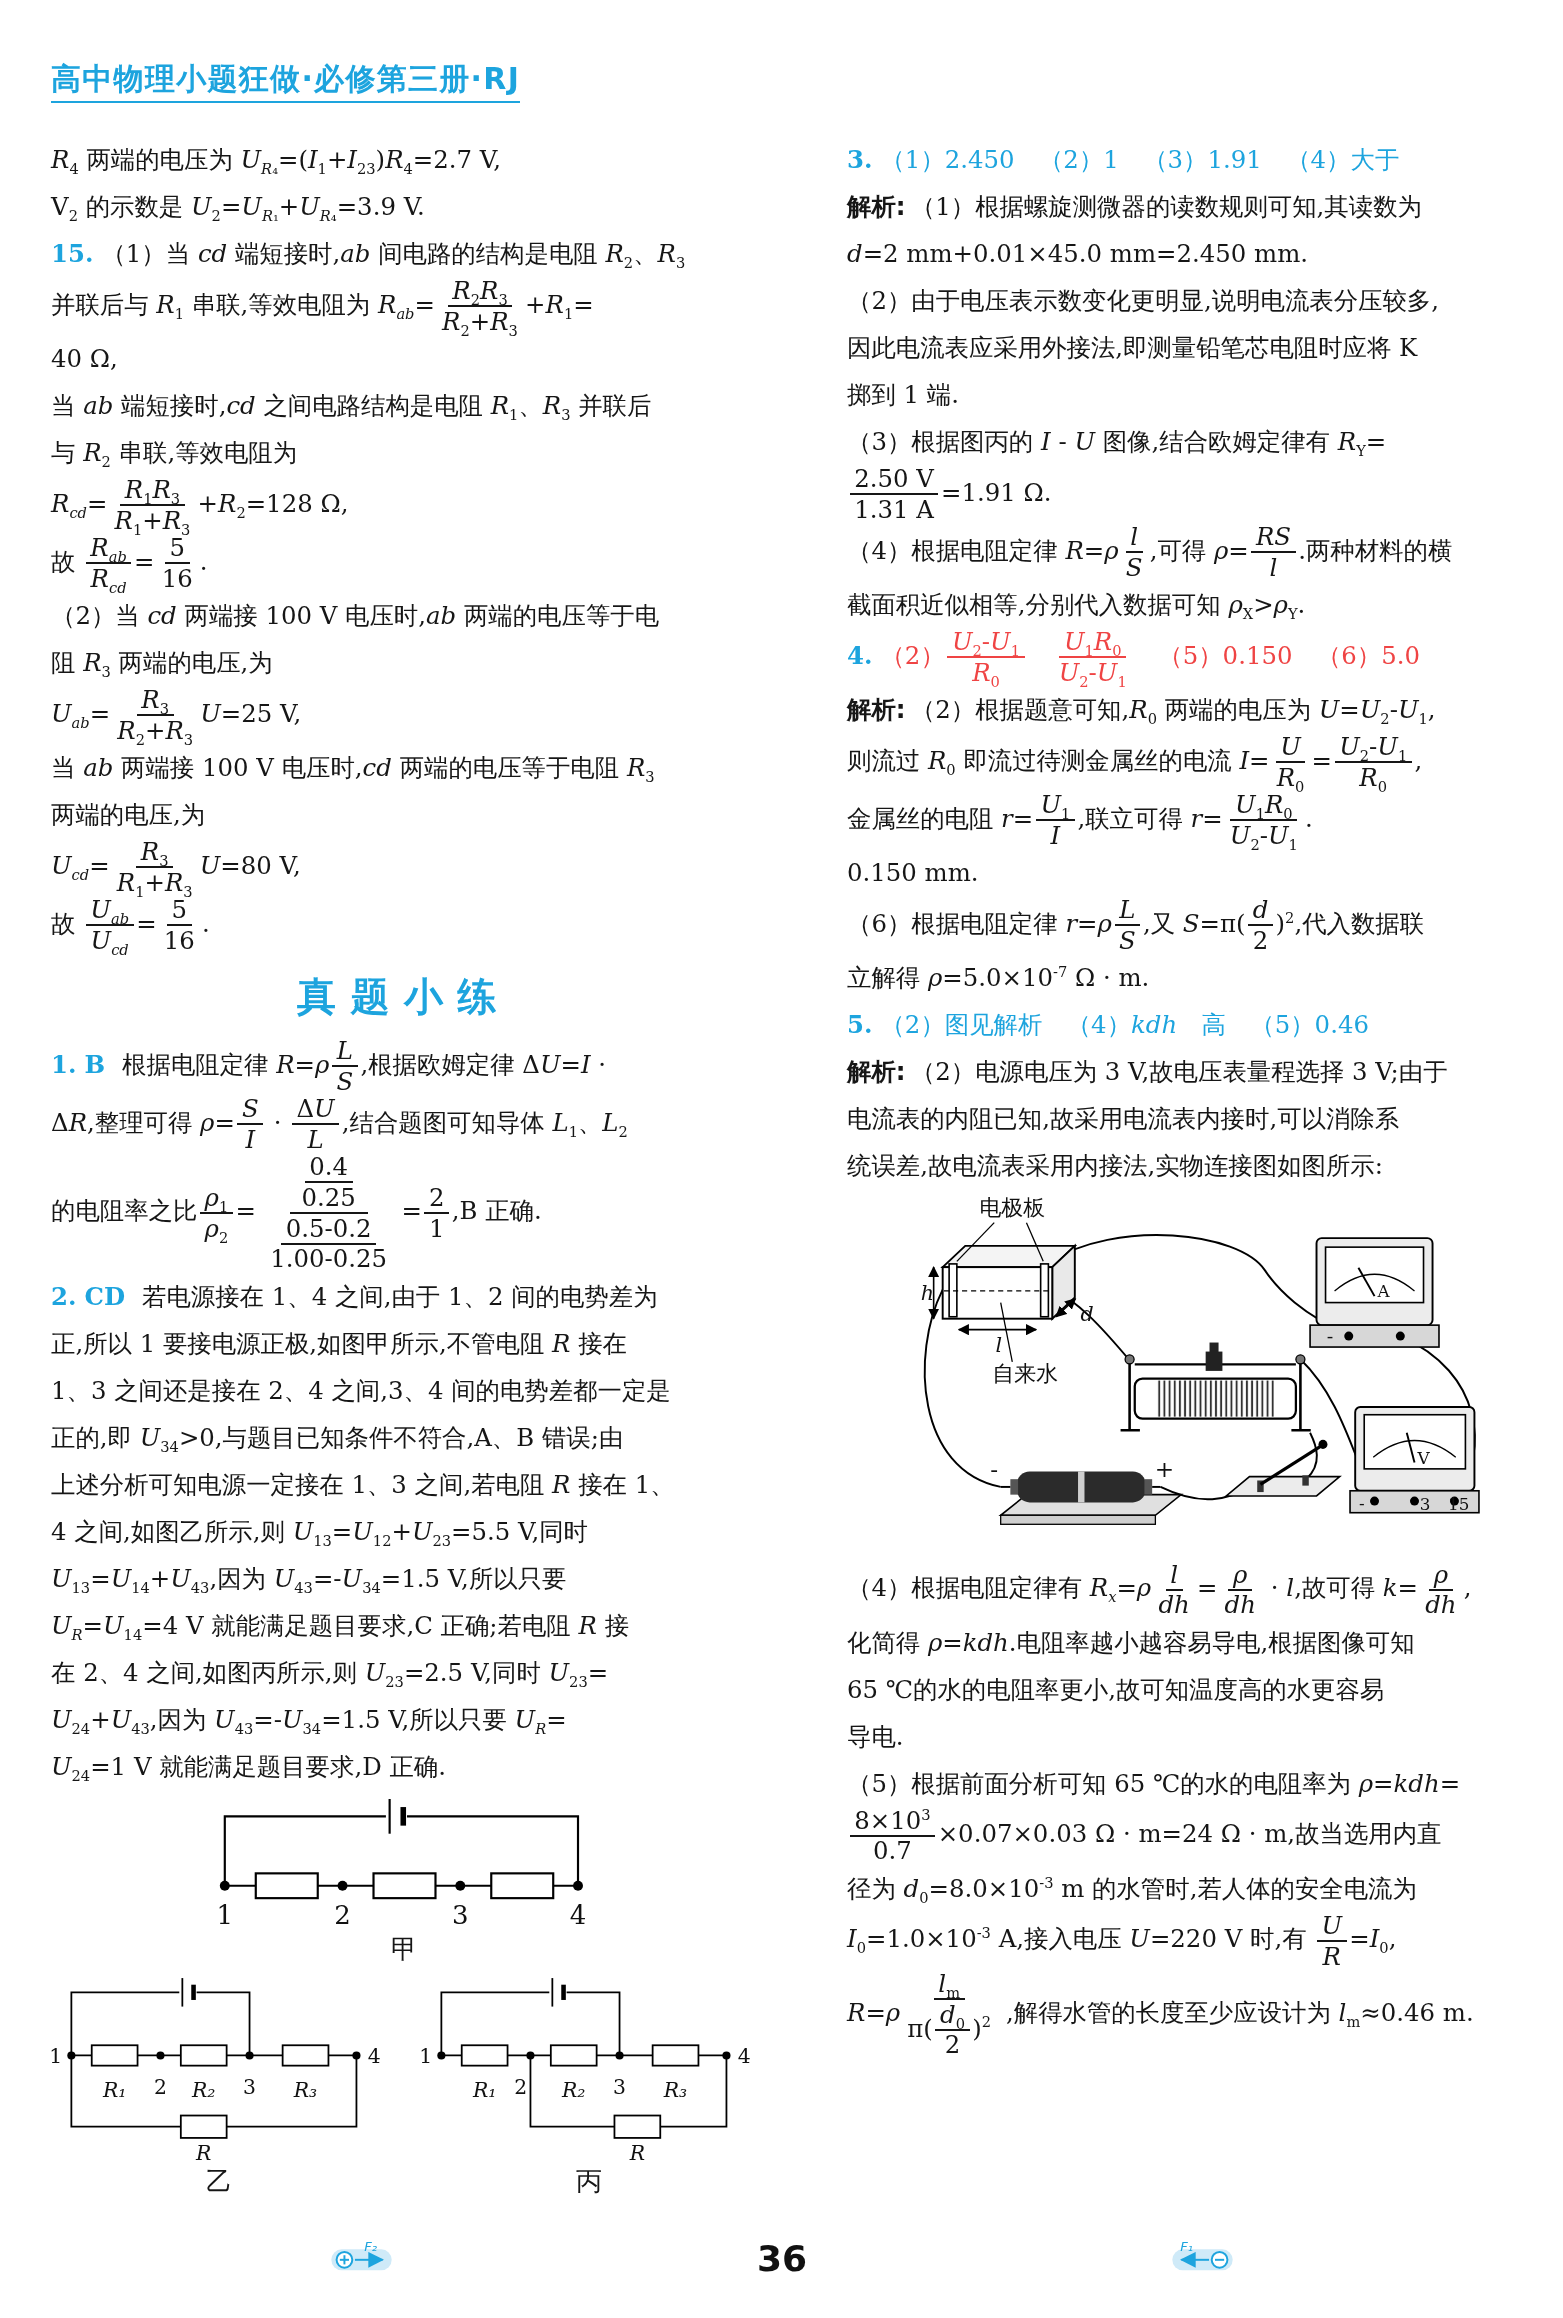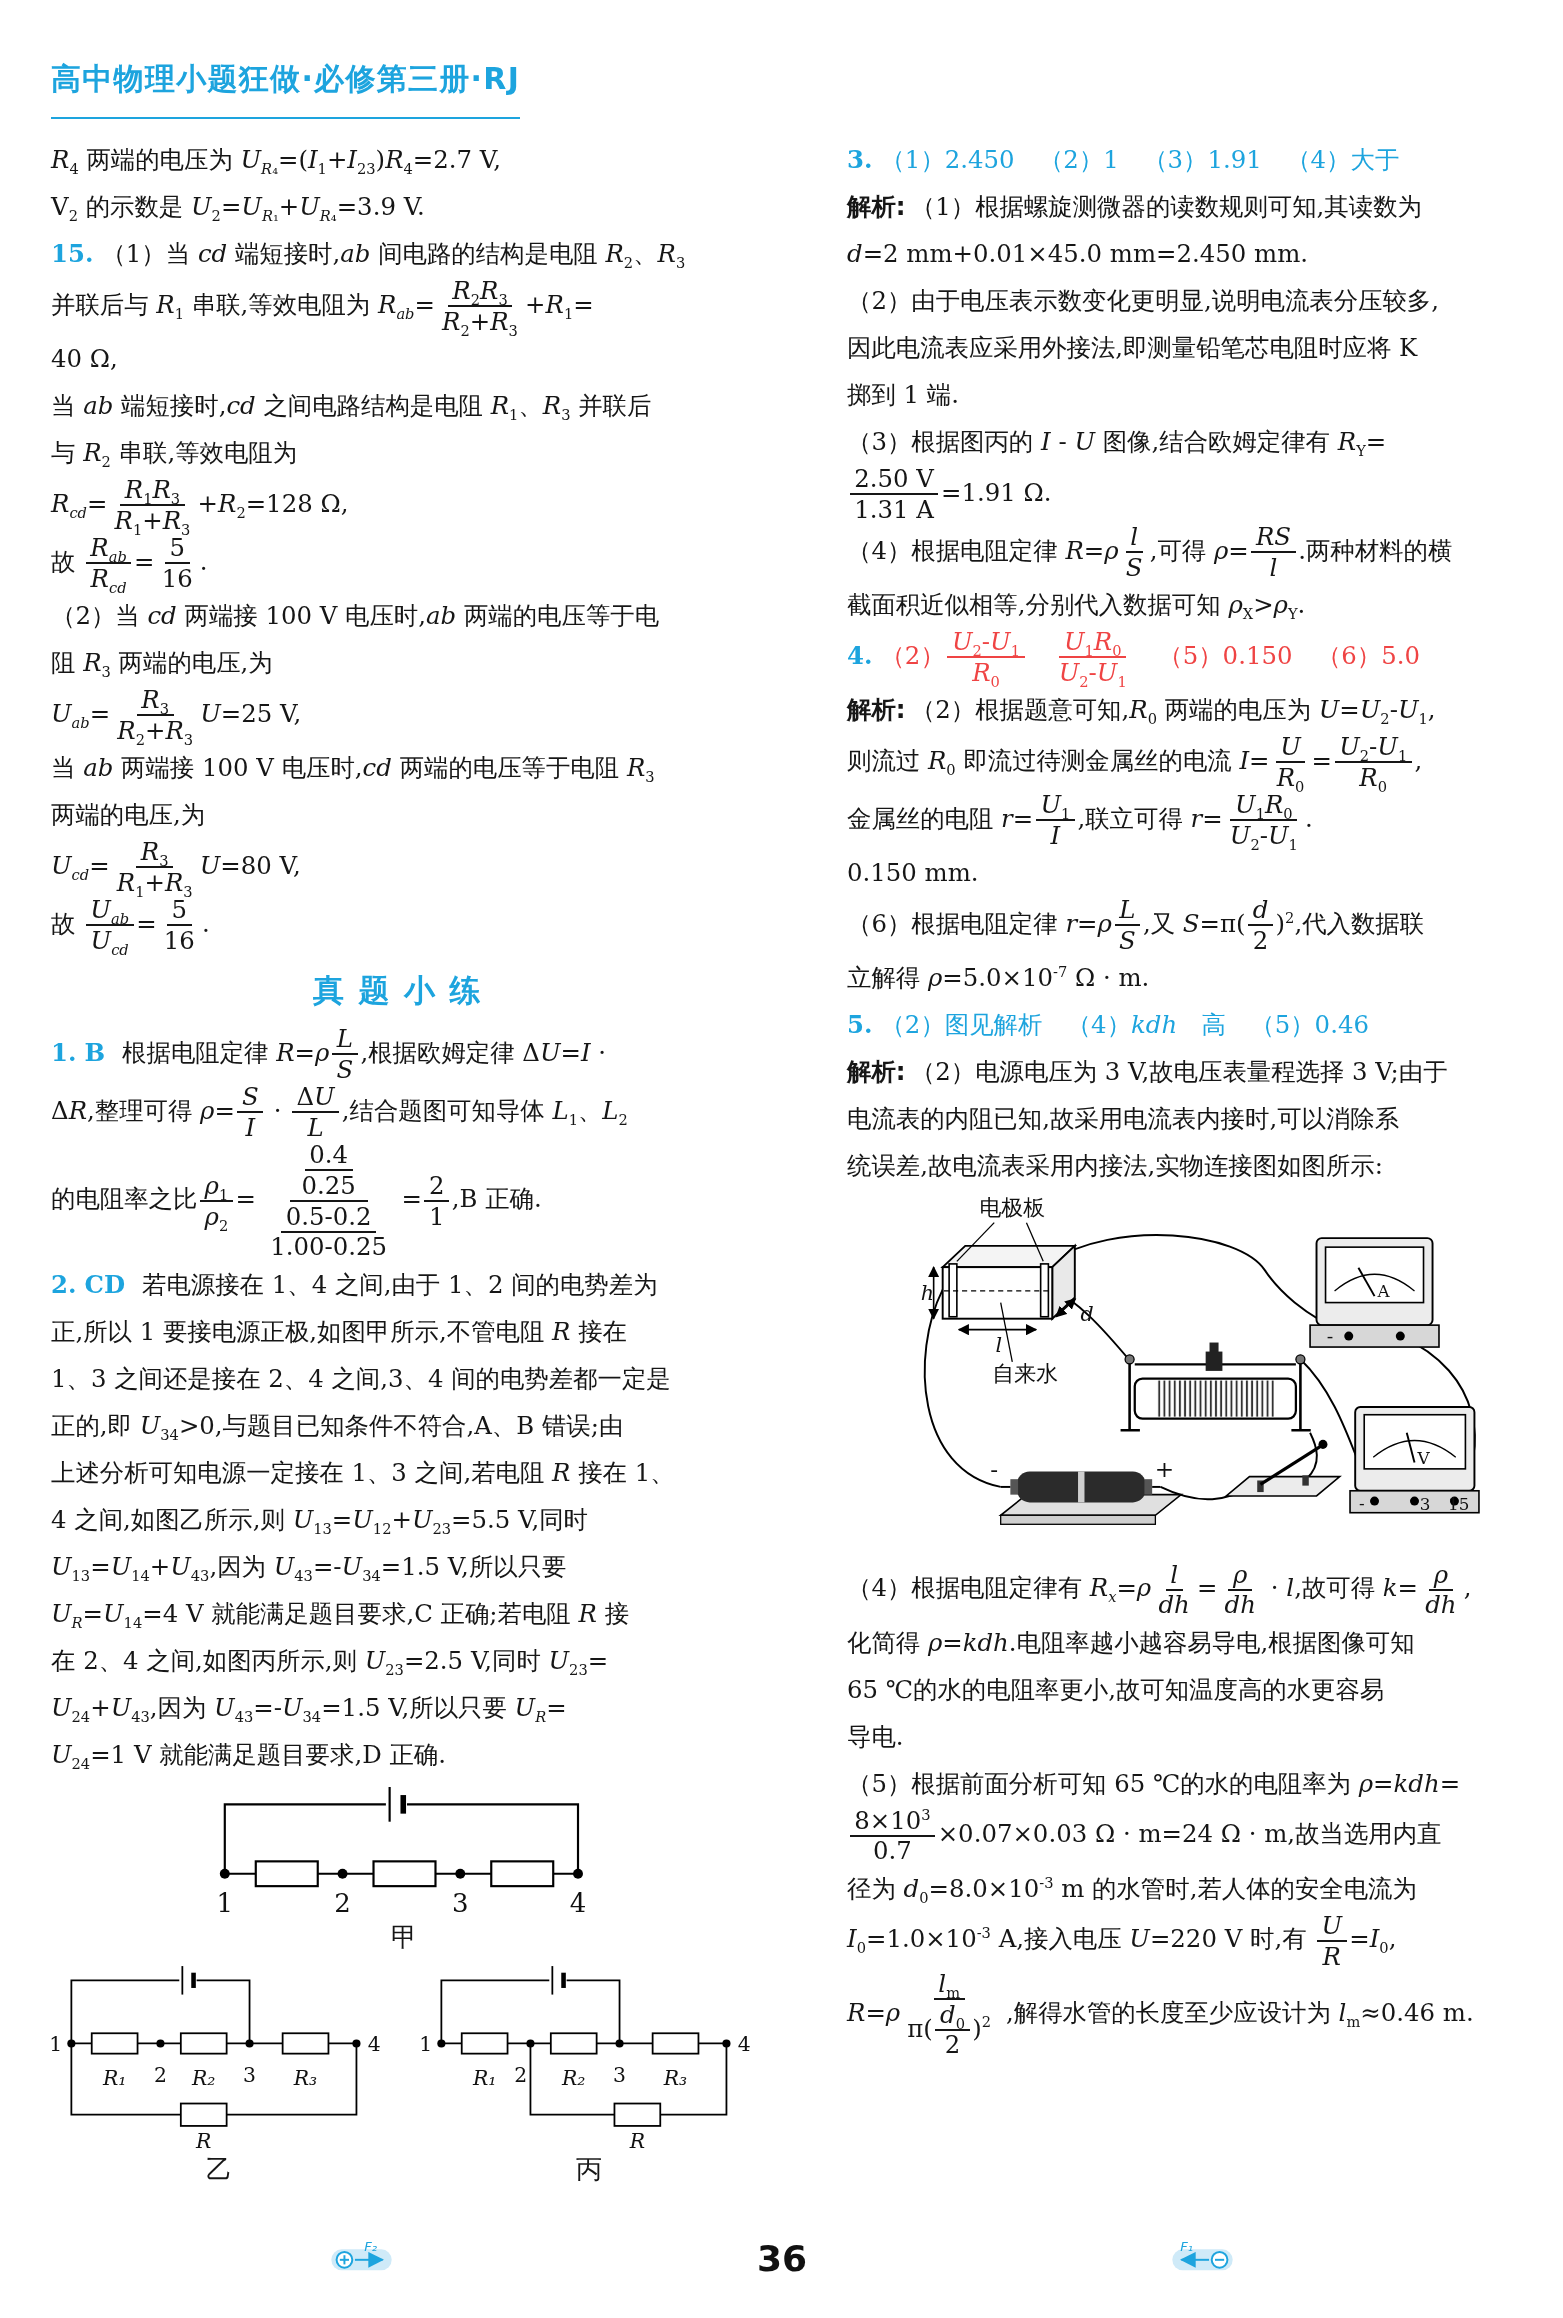--- a/index.html
+++ b/index.html
@@ -1,35 +1,35 @@
 <!DOCTYPE html>
 <html style="font-size:10.5px"><head>
 <meta charset="utf-8">
 <style>
   :root{ }
   html,body{margin:0;padding:0;background:#888;}
   .page{position:relative;width:1564px;height:2319px;background:#ffffff;overflow:hidden;
         color:#161616;font-family:"DejaVu Serif","Liberation Serif",serif;font-size:24.4px;}
   .header{position:absolute;left:51px;top:59px;font-family:"DejaVu Sans","Liberation Sans",sans-serif;
-        font-weight:bold;font-size:30px;letter-spacing:1.3px;border-bottom:2.6px solid;padding-bottom:17px;}
+        font-weight:bold;font-size:30px;letter-spacing:1.3px;border-bottom:2.6px solid;padding-bottom:1px;}
   .col{position:absolute;top:136px;width:706px;}
   .left{left:51px;}
   .right{left:847px;}
   .ln{line-height:47px;min-height:47px;}
   .ln i{font-style:italic;}
   sub,sup{font-size:0.6em;line-height:0;}
   .frac{display:inline-flex;flex-direction:column;align-items:center;vertical-align:middle;
         margin:0 2.6px;line-height:1.12;text-align:center;}
   .fn{display:block;border-bottom:2px solid currentColor;padding:0 4.6px 0.7px;}
   .fd{display:block;padding:0.7px 4.6px 0;}
   .qn{font-weight:bold;margin-right:8px;}
   .qa{font-weight:bold;margin-right:17px;}
   .jx{font-weight:bold;margin-right:5.3px;font-family:"DejaVu Sans","Liberation Sans",sans-serif;}
   .section-title{text-align:center;font-family:"DejaVu Sans","Liberation Sans",sans-serif;
-        font-weight:bold;font-size:31px;letter-spacing:14.5px;margin:16px 0 13px;}
+        font-weight:bold;font-size:39px;letter-spacing:14.5px;margin:16px 0 13px;}
   .fig-center{text-align:center;margin:9.2px 0 2.6px;}
   .figcap{text-align:center;font-size:26px;line-height:36px;}
   .figs-row{display:flex;justify-content:space-between;margin-top:6.6px;}
   .figbox{text-align:center;}
   svg{display:block;margin:0 auto;}
   .apparatus{margin:4px 0 6.6px;}
   .footer{position:absolute;top:2238px;left:0;width:1564px;display:flex;justify-content:center;
         align-items:center;gap:33px;font-family:"DejaVu Sans","Liberation Sans",sans-serif;}
   .pagenum{font-size:36px;font-weight:bold;color:#111;}
 </style>

